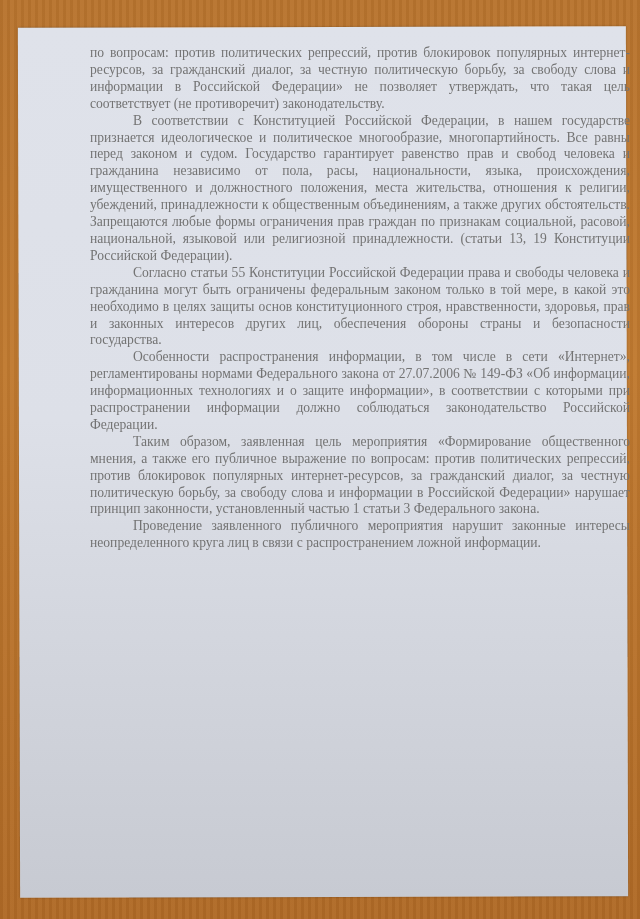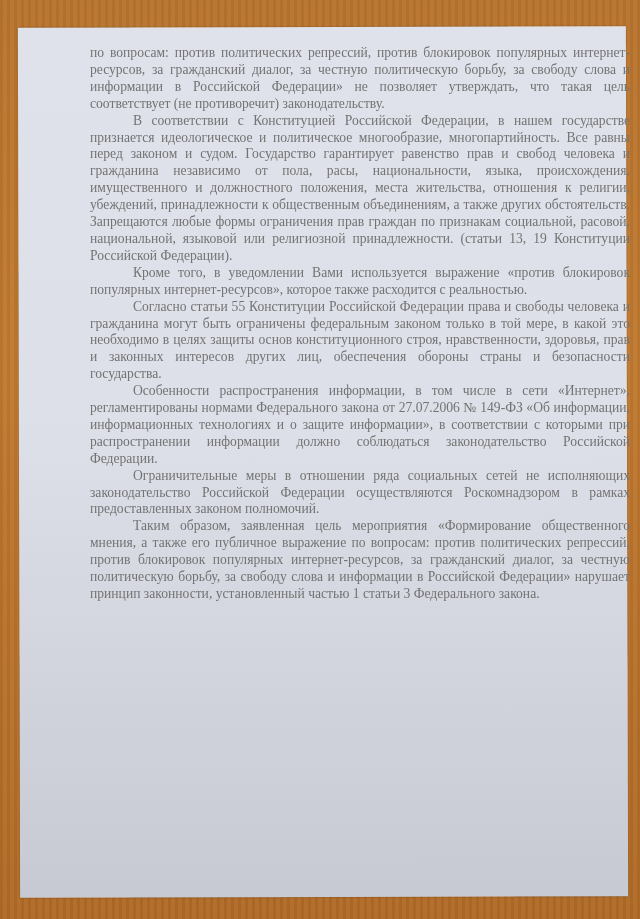--- a/index.html
+++ b/index.html
@@ -35,18 +35,17 @@
 <body>
 
 <div class="wood-grain"></div>
 
 <div class="paper">
 </div>
 
 <div class="text">
   <p>по вопросам: против политических репрессий, против блокировок популярных интернет-ресурсов, за гражданский диалог, за честную политическую борьбу, за свободу слова и информации в Российской Федерации» не позволяет утверждать, что такая цель соответствует (не противоречит) законодательству.</p>
   <p class="indent">В соответствии с Конституцией Российской Федерации, в нашем государстве признается идеологическое и политическое многообразие, многопартийность. Все равны перед законом и судом. Государство гарантирует равенство прав и свобод человека и гражданина независимо от пола, расы, национальности, языка, происхождения, имущественного и должностного положения, места жительства, отношения к религии, убеждений, принадлежности к общественным объединениям, а также других обстоятельств. Запрещаются любые формы ограничения прав граждан по признакам социальной, расовой, национальной, языковой или религиозной принадлежности. (статьи 13, 19 Конституции Российской Федерации).</p>
-  <p class="indent">Кроме того, в уведомлении Вами используется выражение «против блокировок популярных интернет-ресурсов», которое также расходится с реальностью.</p>
   <p class="indent">Согласно статьи 55 Конституции Российской Федерации права и свободы человека и гражданина могут быть ограничены федеральным законом только в той мере, в какой это необходимо в целях защиты основ конституционного строя, нравственности, здоровья, прав и законных интересов других лиц, обеспечения обороны страны и безопасности государства.</p>
   <p class="indent">Особенности распространения информации, в том числе в сети «Интернет», регламентированы нормами Федерального закона от 27.07.2006 № 149-ФЗ «Об информации, информационных технологиях и о защите информации», в соответствии с которыми при распространении информации должно соблюдаться законодательство Российской Федерации.</p>
-  <p class="indent">Ограничительные меры в отношении ряда социальных сетей не исполняющих законодательство Российской Федерации осуществляются Роскомнадзором в рамках предоставленных законом полномочий.</p>
   <p class="indent">Таким образом, заявленная цель мероприятия «Формирование общественного мнения, а также его публичное выражение по вопросам: против политических репрессий, против блокировок популярных интернет-ресурсов, за гражданский диалог, за честную политическую борьбу, за свободу слова и информации в Российской Федерации» нарушает принцип законности, установленный частью 1 статьи 3 Федерального закона.</p>
+  <p class="indent">Проведение заявленного публичного мероприятия нарушит законные интересы неопределенного круга лиц в связи с распространением ложной информации.</p>
 </div>
 
 </body></html>

